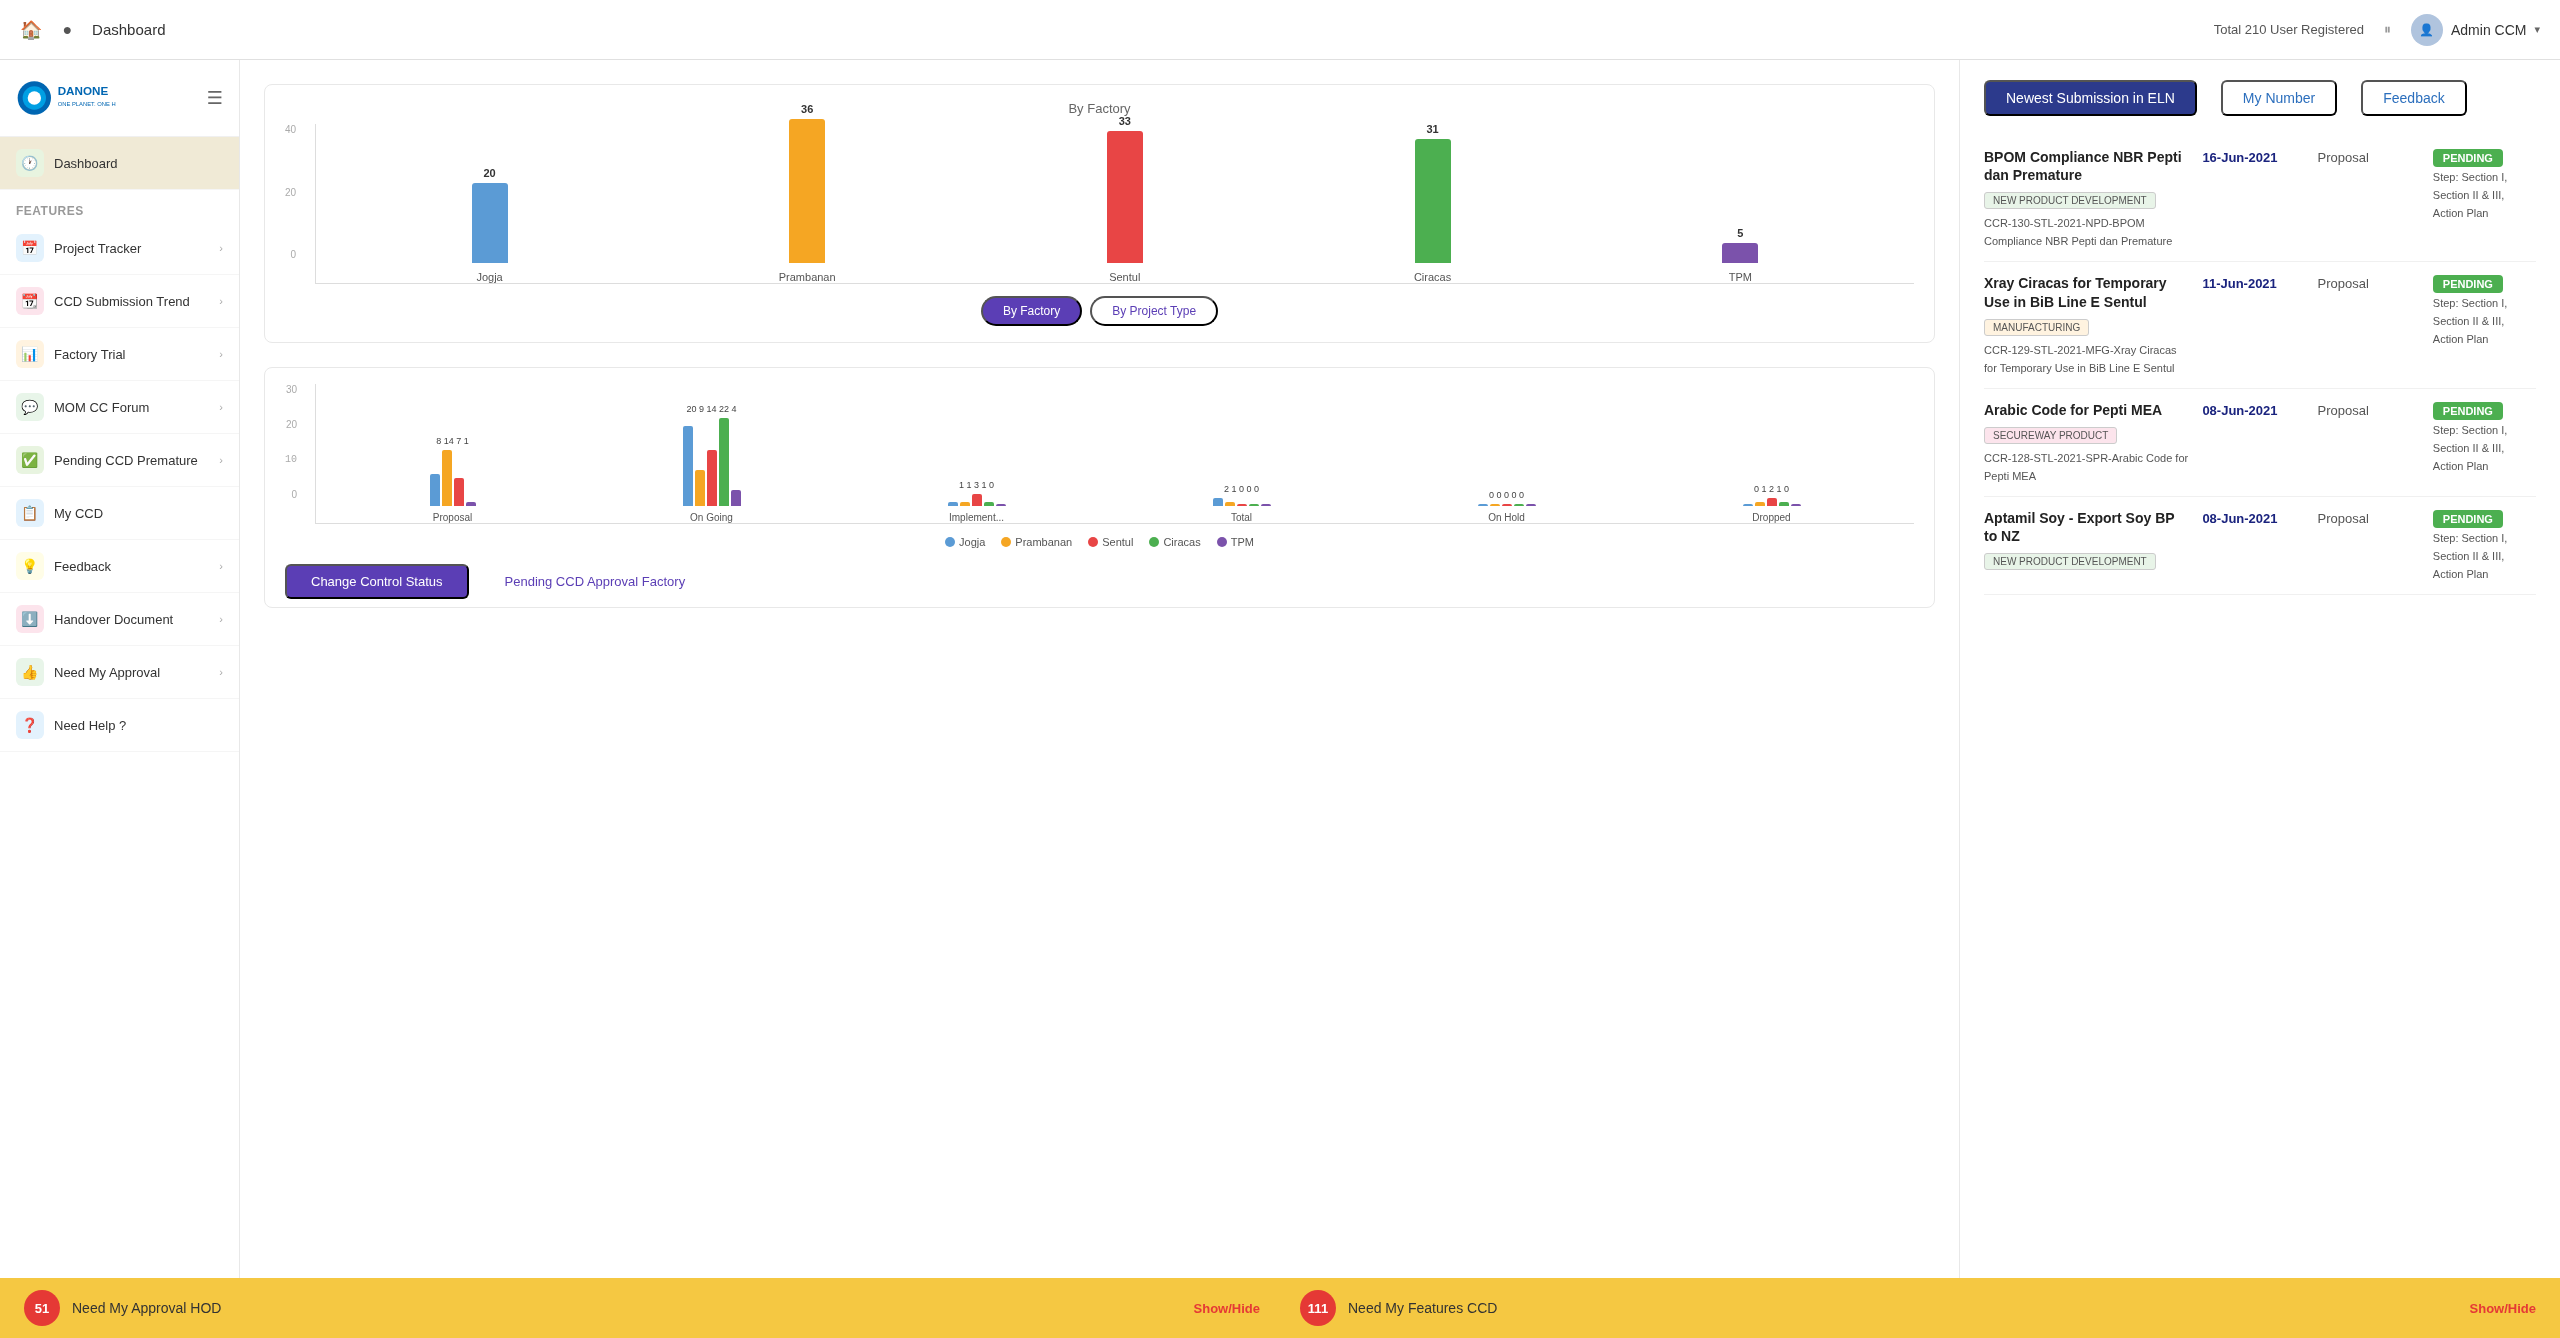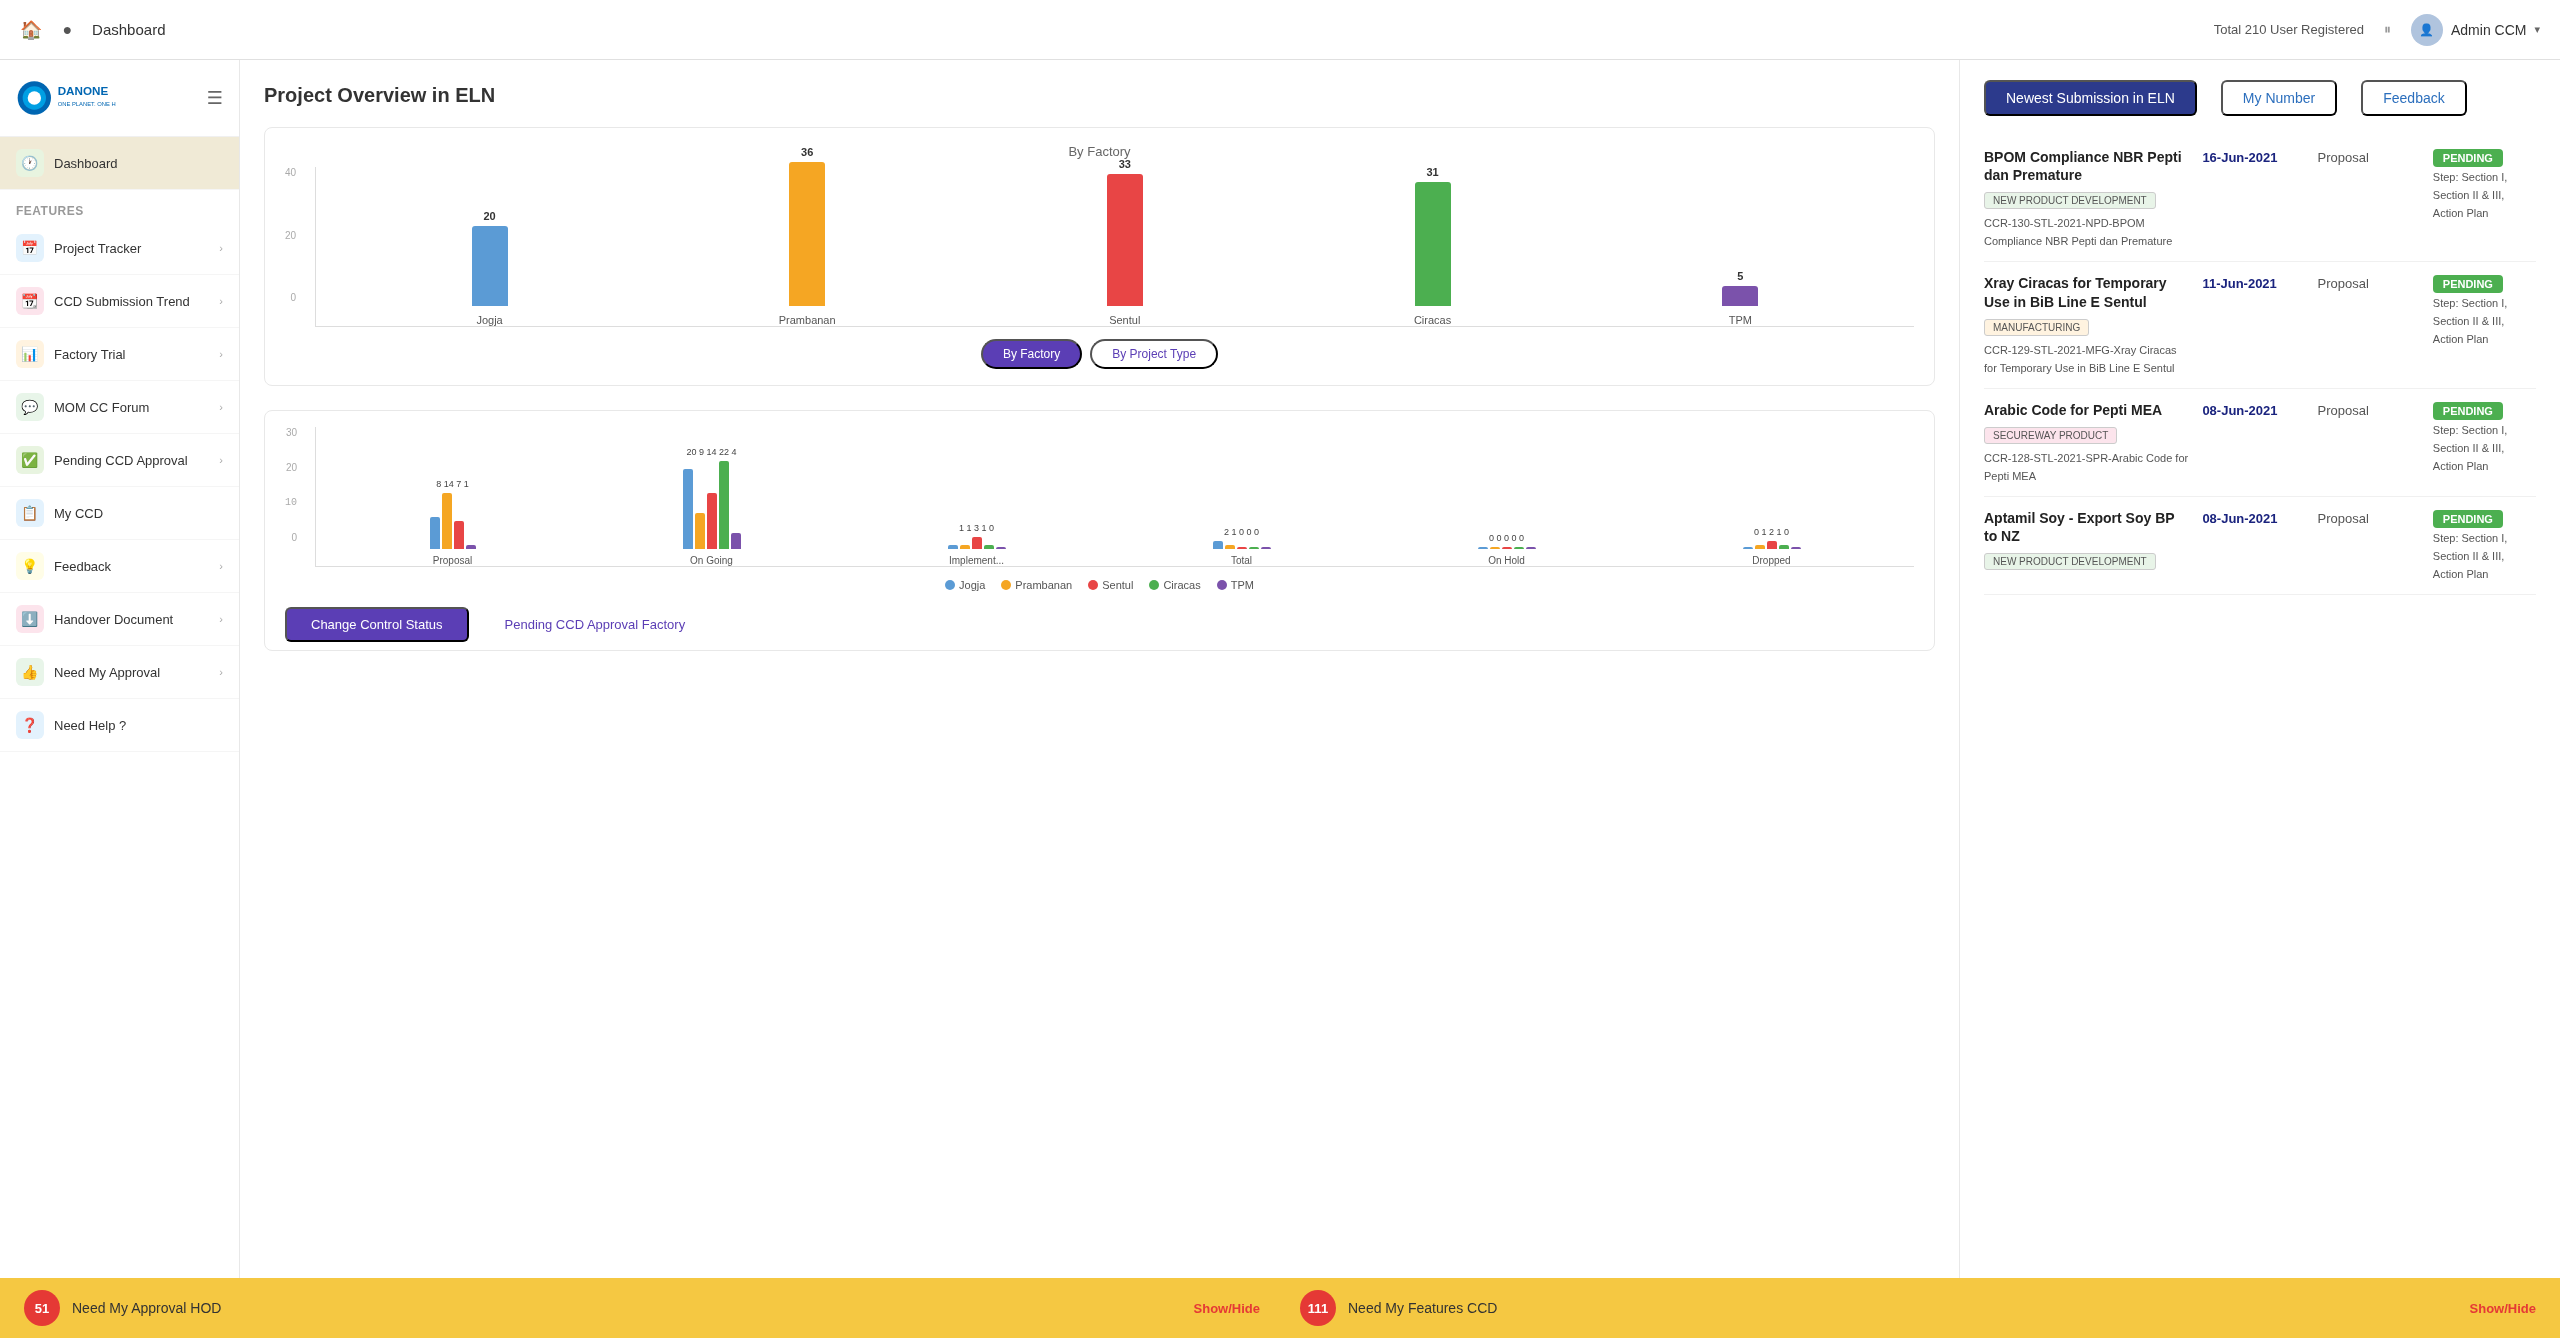--- a/index.html
+++ b/index.html
@@ -153,21 +153,21 @@
       <span class="item-label">Factory Trial</span>
       <span class="item-arrow">›</span>
     </div>
     <div class="sidebar-item">
       <div class="item-icon" style="background:#e8f5e9;">💬</div>
       <span class="item-label">MOM CC Forum</span>
       <span class="item-arrow">›</span>
     </div>
     <div class="sidebar-item">
       <div class="item-icon" style="background:#e8f4e0;">✅</div>
-      <span class="item-label">Pending CCD Approval</span>
+      <span class="item-label">Pending CCD Premature</span>
       <span class="item-arrow">›</span>
     </div>
     <div class="sidebar-item">
       <div class="item-icon" style="background:#e3f2fd;">📋</div>
       <span class="item-label">My CCD</span>
     </div>
     <div class="sidebar-item">
       <div class="item-icon" style="background:#fffde7;">💡</div>
       <span class="item-label">Feedback</span>
       <span class="item-arrow">›</span>
@@ -184,21 +184,20 @@
     </div>
     <div class="sidebar-item">
       <div class="item-icon" style="background:#e3f2fd;">❓</div>
       <span class="item-label">Need Help ?</span>
     </div>
   </div>
 
   <div class="content-area">
 
     <div class="main-panel">
-      <h2>Project Overview in ELN</h2>
 
       <div class="chart-section">
         <div class="chart-container">
           <div class="chart-title">By Factory</div>
           <div style="position:relative; padding-left: 30px;">
             <div style="position:absolute; left:0; top:0; bottom:24px; display:flex; flex-direction:column-reverse; justify-content:space-between; align-items:flex-end; padding-right:4px;">
               <span style="font-size:10px;color:#aaa;">0</span>
               <span style="font-size:10px;color:#aaa;">20</span>
               <span style="font-size:10px;color:#aaa;">40</span>
             </div>

